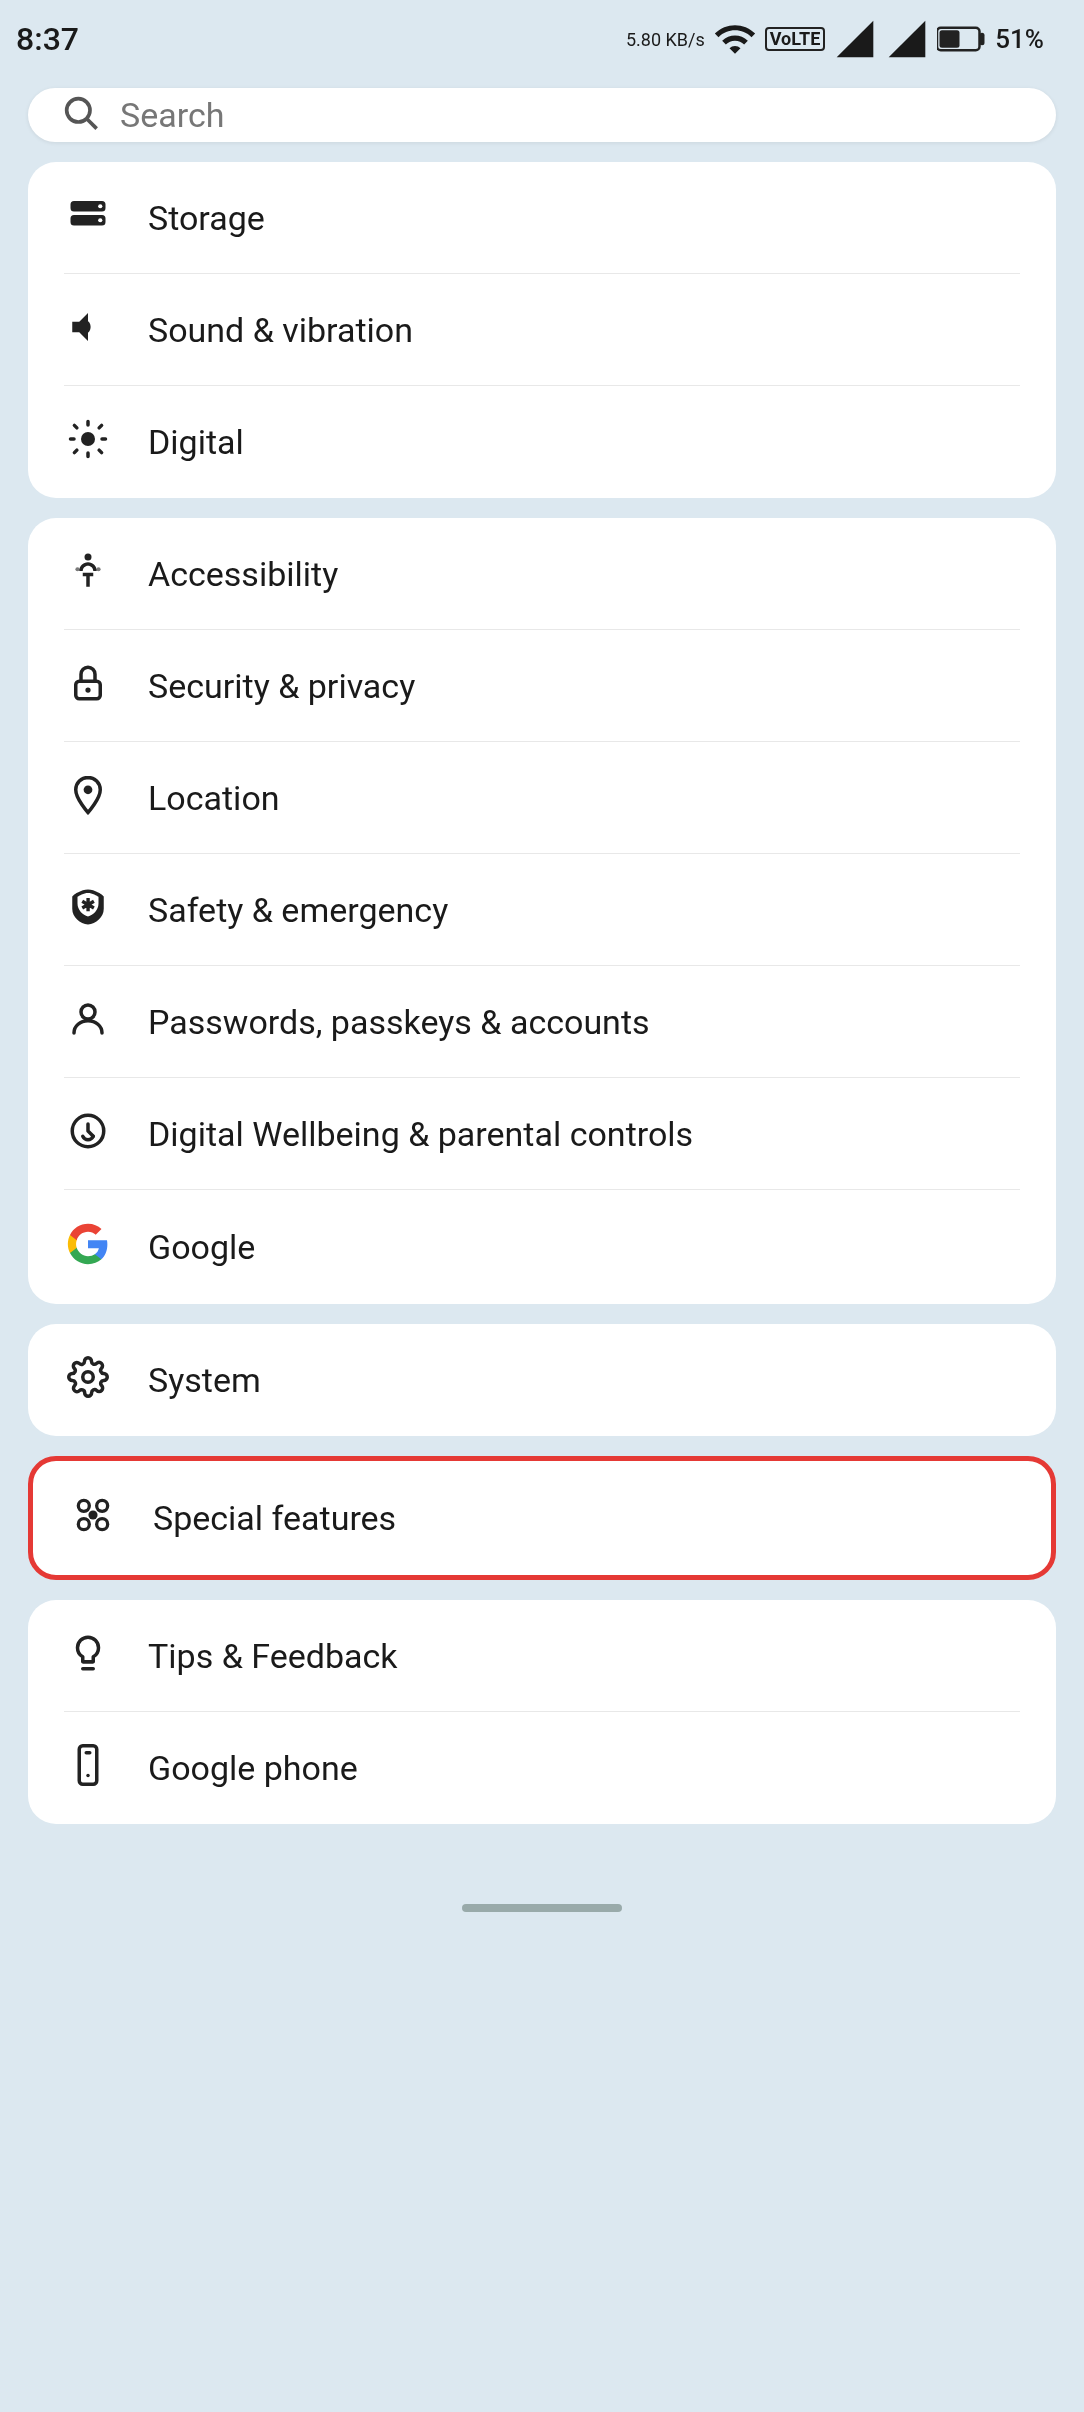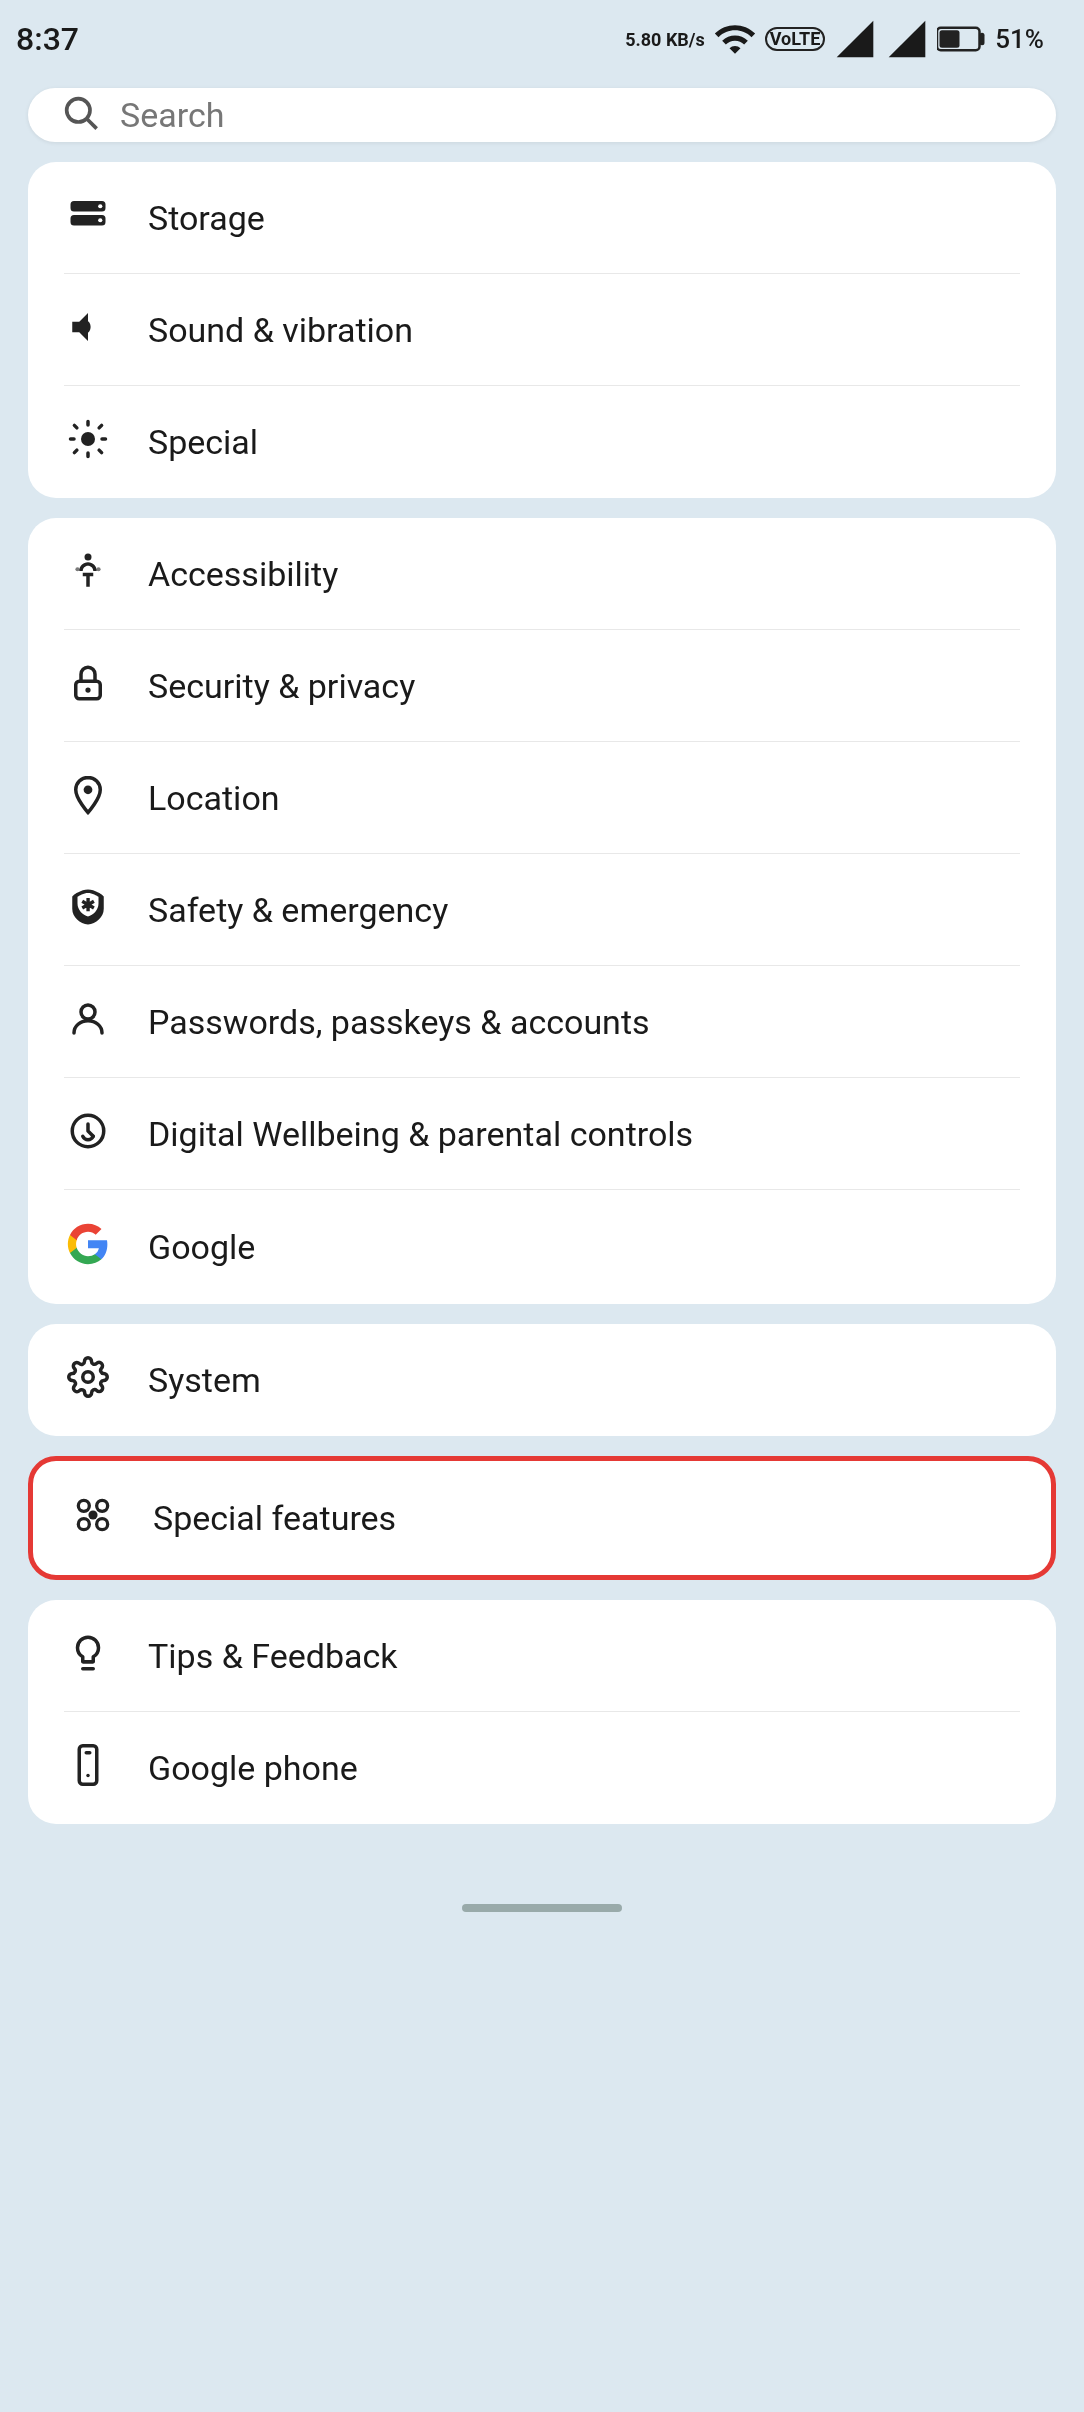--- a/index.html
+++ b/index.html
@@ -116,27 +116,27 @@
       display: inline-block;
       vertical-align: middle;
     }
   </style>
 </head>
 <body>
 
 <div class="status-bar">
   <span class="status-time">8:37</span>
   <div class="status-icons">
-    <span style="font-size:18px; font-weight:700;">5.80 KB/s</span>
+    <span style="font-size:18px; font-weight:400;">5.80 KB/s</span>
 
     <svg class="svg-icon" viewBox="0 0 24 24" fill="currentColor" width="32" height="32">
       <path d="M1 9l2 2c5-5 13-5 18 0l2-2C16.93 2.93 7.08 2.93 1 9zm8 8l3 3 3-3a4.237 4.237 0 0 0-6 0zm-4-4 2 2a7 7 0 0 1 10 0l2-2C15.14 9.14 8.87 9.14 5 13z"></path>
     </svg>
 
-    <span style="font-size:18px; font-weight:700; border:2px solid #222; border-radius:12px; padding:1px 3px; line-height:1;">Vo<br style="display:none">LTE</span>
+    <span style="font-size:18px; font-weight:700; border:2px solid #222; border-radius:4px; padding:1px 3px; line-height:1;">Vo<br style="display:none">LTE</span>
 
     <svg class="svg-icon" viewBox="0 0 24 24" fill="currentColor" width="28" height="28">
       <path d="M2 22h20V2z"></path>
     </svg>
     <svg class="svg-icon" viewBox="0 0 24 24" fill="currentColor" width="28" height="28">
       <path d="M2 22h20V2z"></path>
     </svg>
 
     <svg viewBox="0 0 40 20" width="50" height="28" fill="currentColor">
       <rect x="0" y="1" width="34" height="18" rx="3" ry="3" stroke="#222" stroke-width="2" fill="none"></rect>
@@ -178,21 +178,21 @@
     </span>
     <span class="item-label">Sound &amp; vibration</span>
   </div>
   <div class="card-item">
     <span class="item-icon">
       <svg viewBox="0 0 24 24" width="42" height="42" fill="none" stroke="currentColor" stroke-width="2">
         <circle cx="12" cy="12" r="4" fill="currentColor" stroke="none"></circle>
         <path d="M12 2v2M12 20v2M4.22 4.22l1.42 1.42M18.36 18.36l1.42 1.42M2 12h2M20 12h2M4.22 19.78l1.42-1.42M18.36 5.64l1.42-1.42" stroke="currentColor" stroke-width="2" stroke-linecap="round"></path>
       </svg>
     </span>
-    <span class="item-label">Special</span>
+    <span class="item-label">Digital</span>
   </div>
 </div>
 
 <div class="card">
   <div class="card-item">
     <span class="item-icon">
       <svg viewBox="0 0 24 24" width="42" height="42" fill="currentColor">
         <circle cx="12" cy="4" r="2"></circle>
         <path d="M12 7c-2.76 0-5 2.24-5 5h2c0-1.65 1.35-3 3-3s3 1.35 3 3h2c0-2.76-2.24-5-5-5zm-1 14v-6H9v-2h6v2h-2v6h-2z"></path>
         <circle cx="6" cy="11" r="1.2" fill="currentColor" opacity="0.6"></circle>

